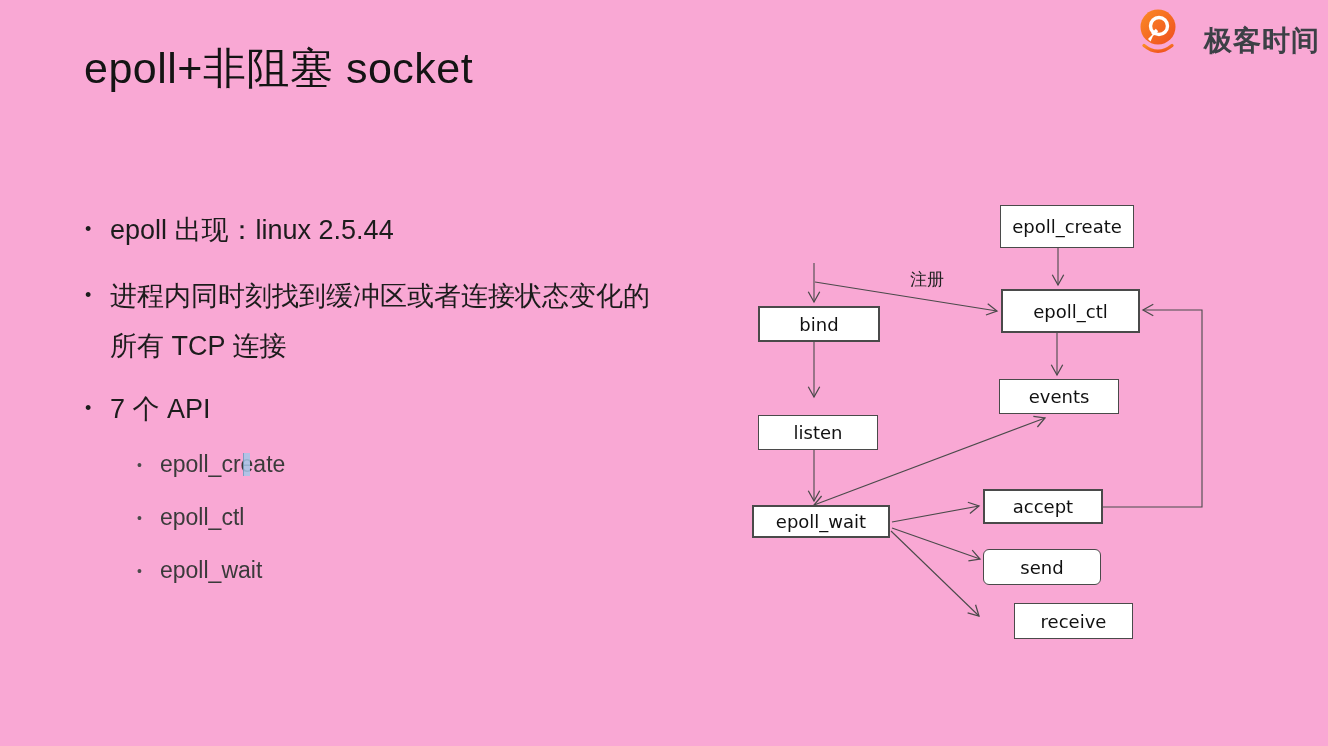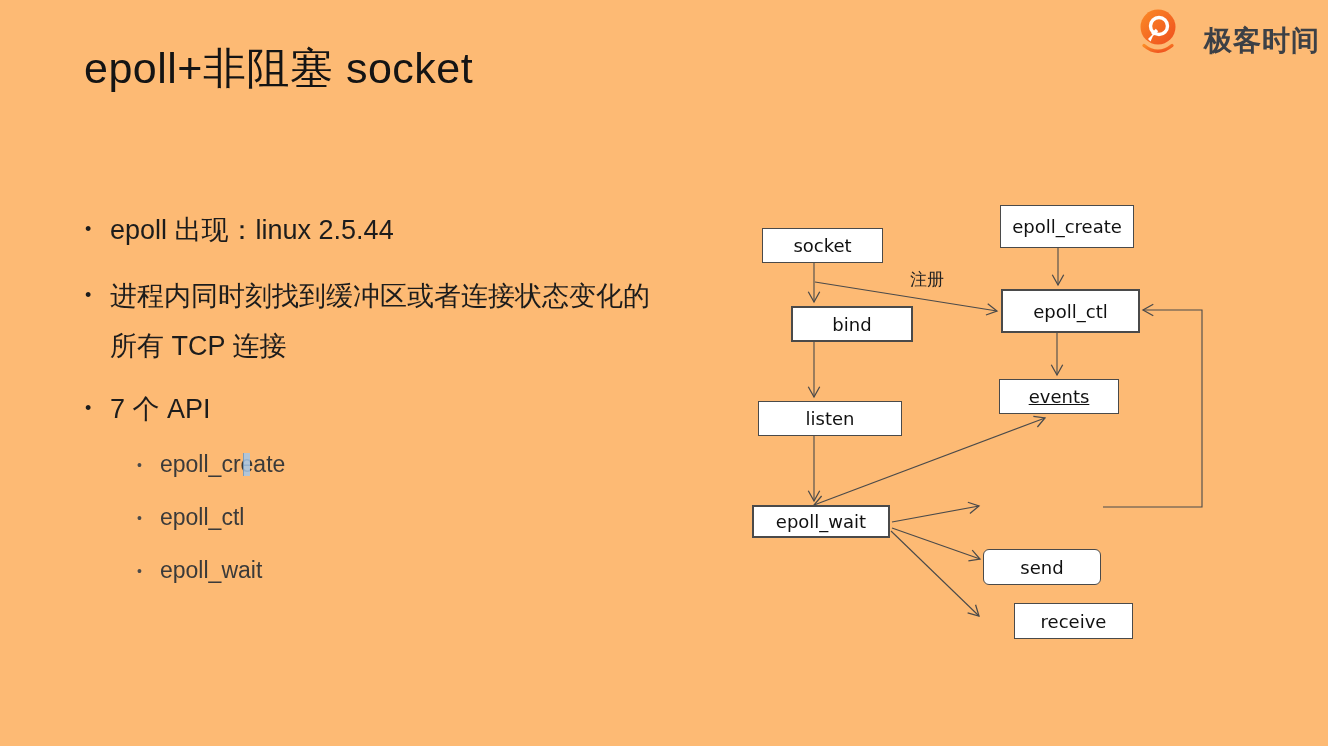--- a/index.html
+++ b/index.html
@@ -1,20 +1,20 @@
 <!DOCTYPE html>
 <html><head>
 <meta charset="utf-8">
 <style>
   * { margin:0; padding:0; box-sizing:border-box; }
   html,body { background:#e8e8e8; }
   .slide {
     position:relative;
     width:1328px; height:746px;
-    background:#fdba74;
+    background:#f9a8d4;
     overflow:hidden;
     font-family:"Liberation Sans", sans-serif;
     color:#1c1c1c;
   }
 
   
   .title {
     position:absolute; left:84px; top:40px;
     font-size:43px; font-weight:300; letter-spacing:0.5px;
     color:#141414;
@@ -53,26 +53,26 @@
   .diagram { position:absolute; left:740px; top:190px; width:480px; height:470px; }
   .edges { position:absolute; left:0; top:0; }
   .node {
     position:absolute; background:#fff;
     border:1.5px solid #4a4a4a;
     display:flex; align-items:center; justify-content:center;
     font-family:"DejaVu Sans", sans-serif;
     font-size:18px; color:#111;
   }
   .n-socket      { left:22px;  top:38px;  width:121px; height:35px; }
-  .n-bind        { left:18px;  top:116px; width:122px; height:36px; border-width:2px;margin-left:33px; }
-  .n-listen      { left:18px;  top:211px; width:144px; height:35px; }
+  .n-bind        { left:18px;  top:116px; width:122px; height:36px; border-width:2px; }
+  .n-listen      { left:18px;  top:225px; width:120px; height:35px; }
   .n-epoll_wait  { left:12px;  top:315px; width:138px; height:33px; border-width:2px; }
   .n-epoll_create{ left:260px; top:15px;  width:134px; height:43px; }
   .n-epoll_ctl   { left:261px; top:99px;  width:139px; height:44px; border-width:2px; }
-  .n-events      { left:259px; top:189px; width:120px; height:35px;text-decoration:underline; }
+  .n-events      { left:259px; top:189px; width:120px; height:35px; }
   .n-accept      { left:243px; top:299px; width:120px; height:35px; border-width:2px; }
   .n-send        { left:243px; top:359px; width:118px; height:36px;border-radius:6px; }
   .n-receive     { left:242px; top:413px; width:119px; height:36px;margin-left:32px; }
   .edge-label {
     position:absolute; left:170px; top:78px;
     font-size:17px; color:#222;
     font-family:"DejaVu Sans", sans-serif;
     text-align:right;
   }
 </style>
@@ -151,26 +151,26 @@
         <line x1="74" y1="152" x2="74" y2="207" marker-end="url(#ah)"></line>
         <line x1="74" y1="246" x2="74" y2="311" marker-end="url(#ah)"></line>
         <line x1="74" y1="315" x2="305" y2="228" marker-start="url(#ah)" marker-end="url(#ah)"></line>
         <line x1="152" y1="332" x2="239" y2="316" marker-end="url(#ah)"></line>
         <line x1="152" y1="338" x2="240" y2="369" marker-end="url(#ah)"></line>
         <line x1="151" y1="341" x2="239" y2="426" marker-end="url(#ah)"></line>
         <path d="M363,317 L462,317 L462,120 L403,120" marker-end="url(#ah)"></path>
       </g>
     </svg>
 
-    <div class="node n-socket">socket</div>
     <div class="node n-bind">bind</div>
     <div class="node n-listen">listen</div>
     <div class="node n-epoll_wait">epoll_wait</div>
     <div class="node n-epoll_create">epoll_create</div>
     <div class="node n-epoll_ctl">epoll_ctl</div>
     <div class="node n-events">events</div>
+    <div class="node n-accept">accept</div>
     <div class="node n-send">send</div>
     <div class="node n-receive">receive</div>
 
     <div class="edge-label">注册</div>
   </div>
 
 </div>
 
 </body></html>

